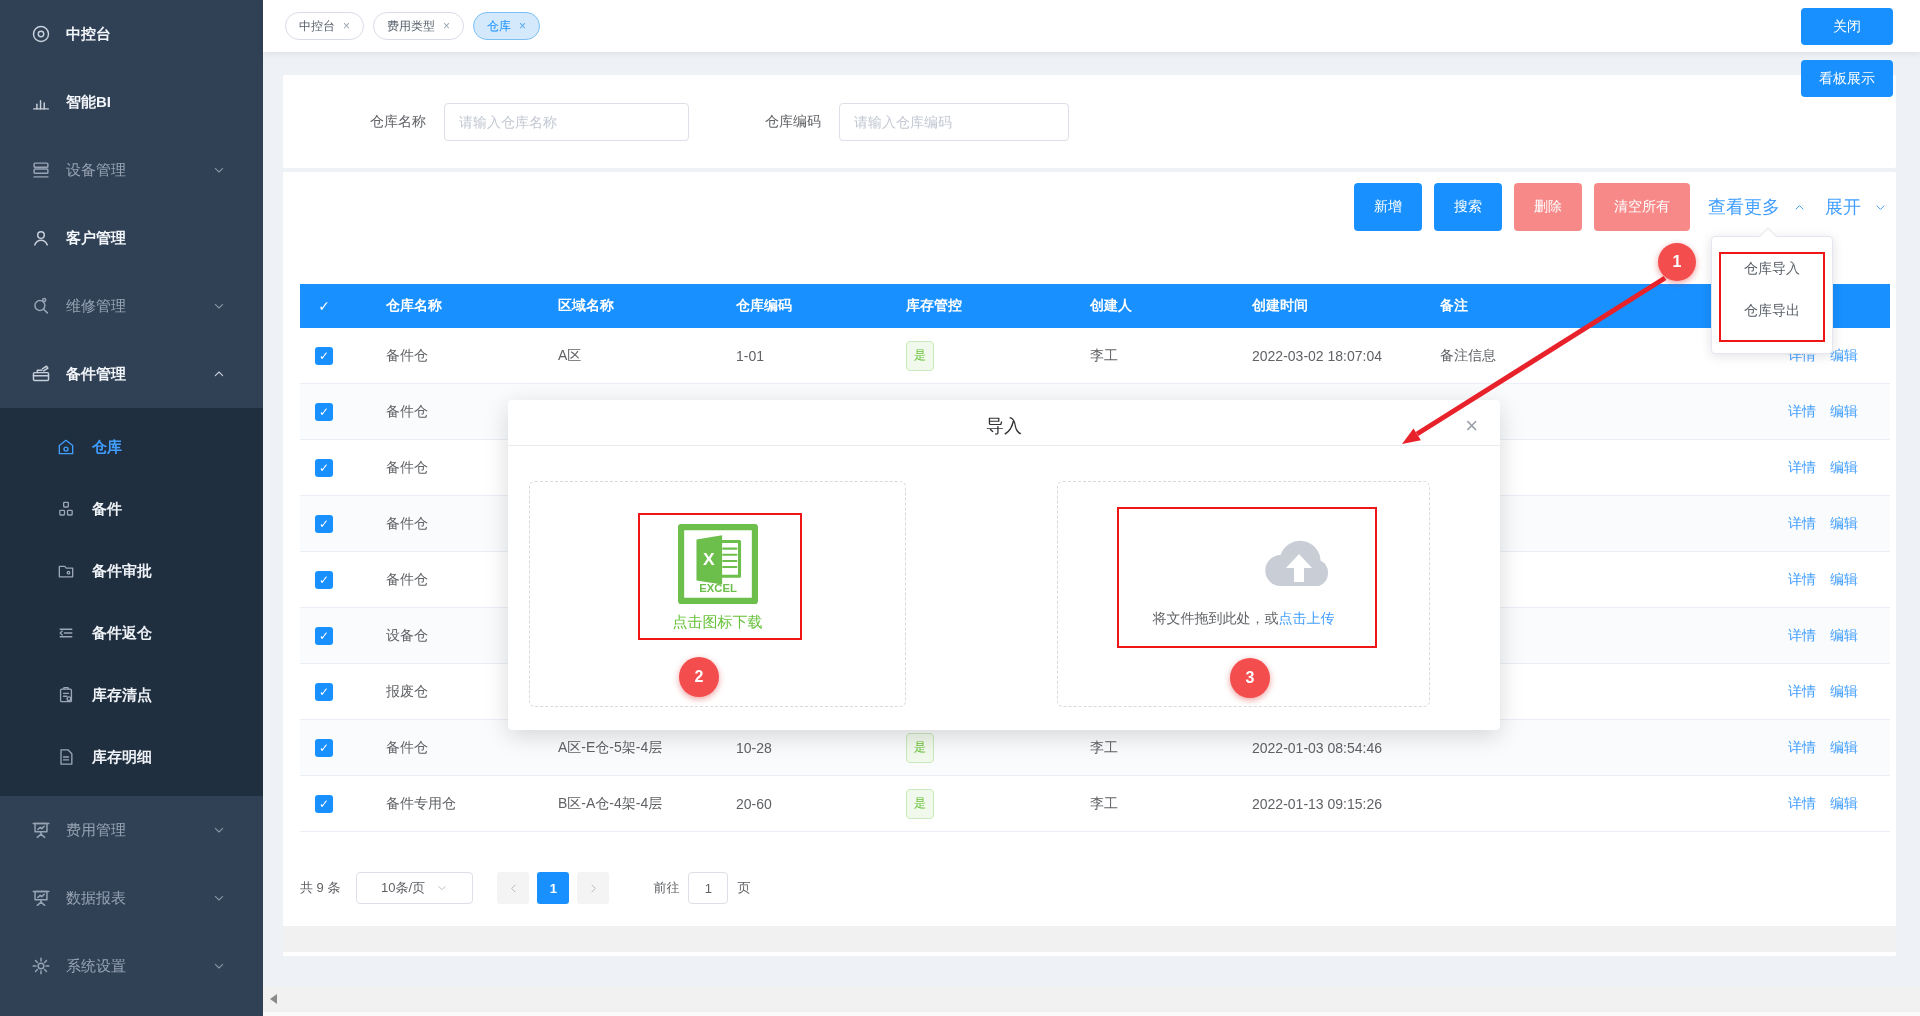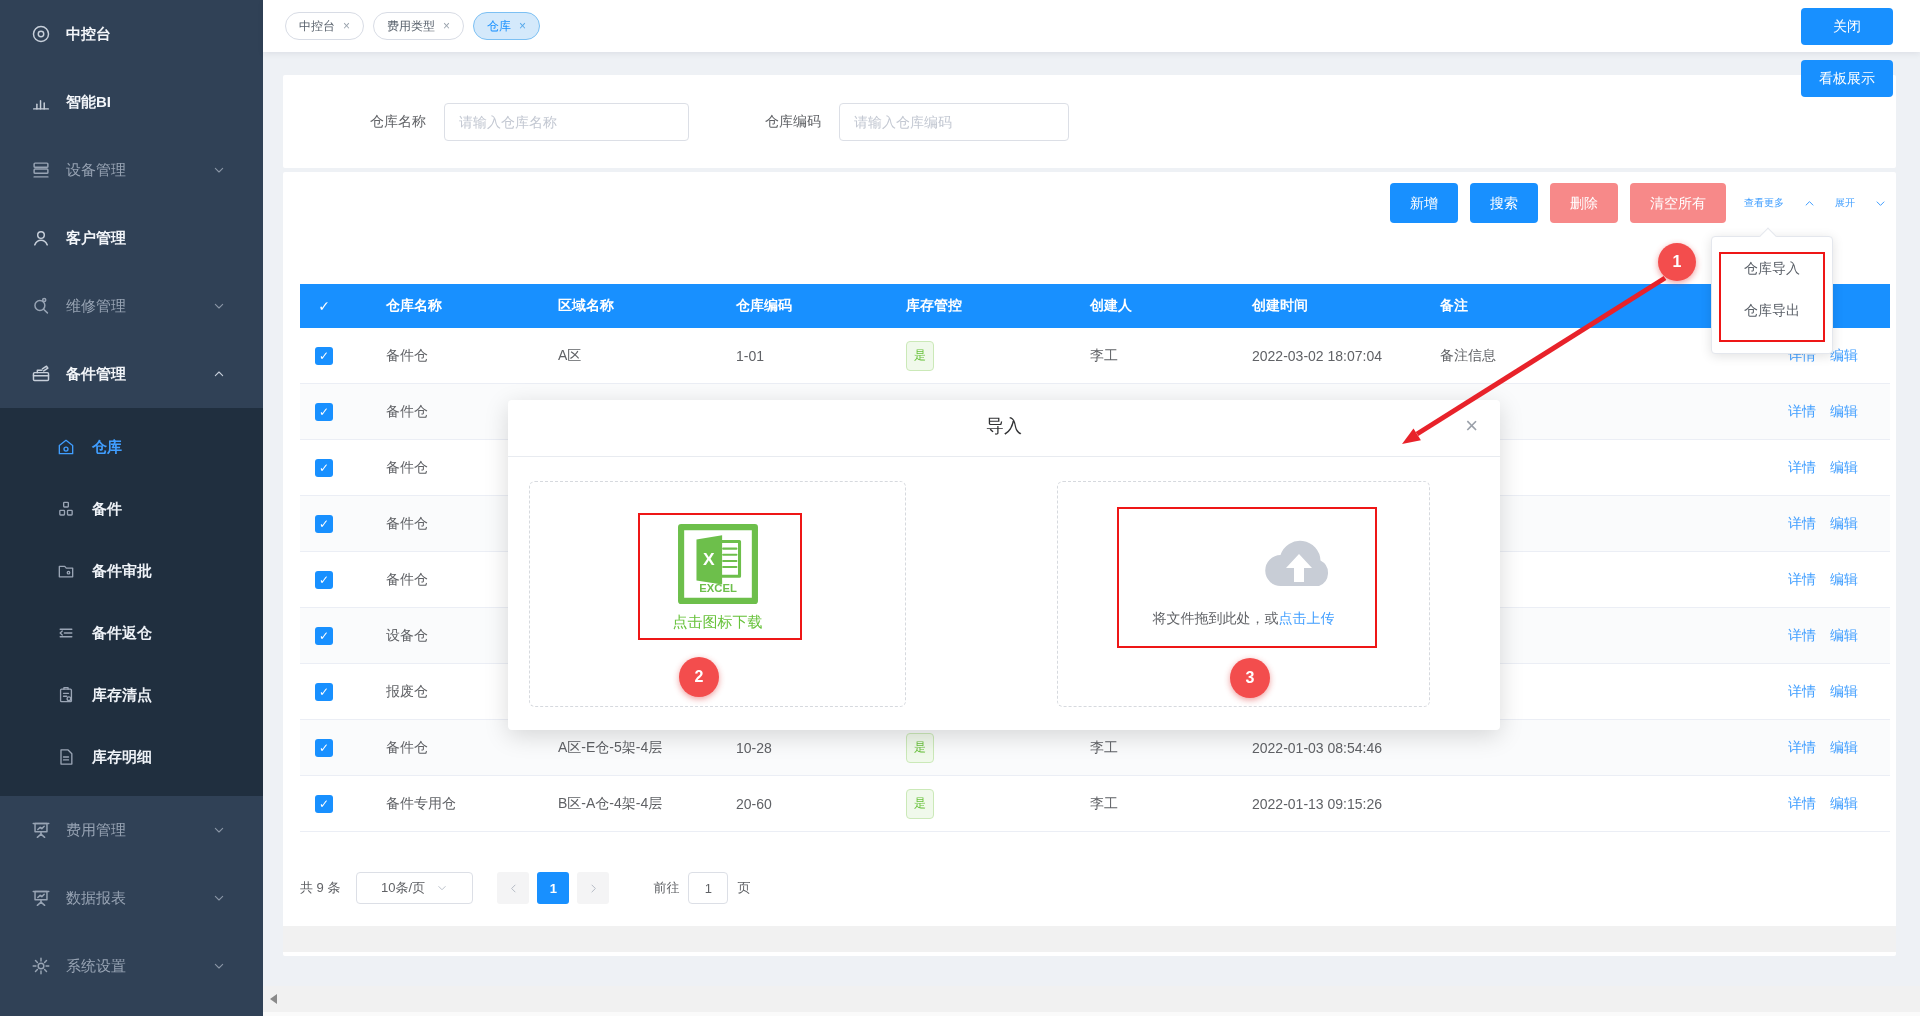--- a/index.html
+++ b/index.html
@@ -34,24 +34,24 @@
   .filter-card { position:absolute; left:20px; right:24px; top:75px; height:93px; background:#fff; border-radius:2px; display:flex; align-items:center; }
   .f-label { font-size:14px; color:#606266; margin-right:18px; }
   .f-label.first { margin-left:87px; }
   .f-label.second { margin-left:76px; }
   .f-input { width:245px; height:38px; border:1px solid #dcdfe6; border-radius:4px; padding:0 14px; font-size:14px; color:#ef4444; font-family:inherit; }
   .f-input.code { width:230px; }
   .f-input::placeholder { color:#c3c8d2; }
 
   .table-card { position:absolute; left:20px; right:24px; top:172px; height:784px; background:#fff; border-radius:2px; }
   .toolbar { position:absolute; top:11px; right:8px; display:flex; align-items:center; gap:12px; }
-  .tb-btn { height:40px; padding:12px 20px; border:none; border-radius:4px; color:#fff; font-size:14px; font-family:inherit; cursor:pointer; }
+  .tb-btn { height:48px; padding:12px 20px; border:none; border-radius:4px; color:#fff; font-size:14px; font-family:inherit; cursor:pointer; }
   .tb-btn.primary { background:#1890ff; }
   .tb-btn.danger { background:#f78989; }
-  .tb-link { display:flex; align-items:center; gap:18px; color:#409eff; font-size:10px; cursor:pointer; margin-left:6px;font-family:Liberation Serif, serif; }
+  .tb-link { display:flex; align-items:center; gap:12px; color:#409eff; font-size:18px; cursor:pointer; margin-left:6px;font-family:Liberation Serif, serif; }
   .tb-link .icn { width:15px; height:15px; }
 
   .table { position:absolute; left:17px; top:112px; width:1590px; font-size:14px; }
   .thead, .row { display:grid; grid-template-columns:48px 172px 178px 170px 184px 162px 188px 358px 130px; align-items:center; }
   .thead { height:44px; background:#1890ff; color:#fff; font-weight:bold; }
   .th, .td { padding-left:38px; white-space:nowrap; overflow:hidden; }
   .th.sel, .td.sel { padding-left:0; text-align:center; }
   .th.act, .td.act { padding-left:28px;font-family:Liberation Mono, monospace; }
   .row { height:56px; border-bottom:1px solid #ebeef5; color:#606266; background:#fff; }
   .row:nth-child(even) { background:#fafbfc; }
@@ -75,21 +75,21 @@
   .hscroll .tri { position:absolute; left:7px; top:8px; width:0; height:0; border-top:5px solid transparent; border-bottom:5px solid transparent; border-right:7px solid #8a8a8a; }
   .bottom-strip { position:absolute; left:0; right:0; bottom:0; height:4px; background:#fafafa; }
 
   
   .dropdown { position:absolute; left:1711px; top:236px; width:122px; height:118px; background:#fff; border:1px solid #e4e7ed; border-radius:4px; box-shadow:0 2px 12px rgba(0,0,0,.12); z-index:8; padding-top:13px; }
   .dropdown .notch { position:absolute; left:50px; top:-7px; width:12px; height:12px; background:#fff; border-left:1px solid #e4e7ed; border-top:1px solid #e4e7ed; transform:rotate(45deg); }
   .dd-item { height:36px; line-height:36px; text-align:center; font-size:14px; color:#5a6068; cursor:pointer; margin-bottom:6px; }
 
   
   .modal { position:absolute; left:508px; top:400px; width:992px; height:330px; background:#fff; border-radius:4px; box-shadow:0 6px 24px rgba(0,0,0,.15); z-index:5; }
-  .modal-header { position:relative; height:57px; border-bottom:1px solid #e8ebf0; }
+  .modal-header { position:relative; height:46px; border-bottom:1px solid #e8ebf0; }
   .modal-title { text-align:center; line-height:52px; font-size:18px; color:#303133; }
   .modal-close { position:absolute; right:22px; top:13px; font-size:22px; color:#9aa0a9; cursor:pointer; line-height:26px; }
   .drop-box { position:absolute; top:81px; height:226px; border:1px dashed #d6d9de; border-radius:6px; background:#fff; }
   .drop-box.left { left:21px; width:377px; }
   .drop-box.right { left:549px; width:373px; }
   .excel-wrap { position:absolute; left:50%; transform:translateX(-50%); top:41px; text-align:center; cursor:pointer; }
   .excel-caption { margin-top:4px; font-size:15px; color:#67c23a; white-space:nowrap; }
   .cloud-wrap { position:absolute; left:50%; transform:translateX(-50%); top:54px; text-align:right; cursor:pointer; }
   .upload-text { margin-top:12px; font-size:14px; color:#606266; white-space:nowrap; }
   .upload-text .lnk { font-weight:normal; }

